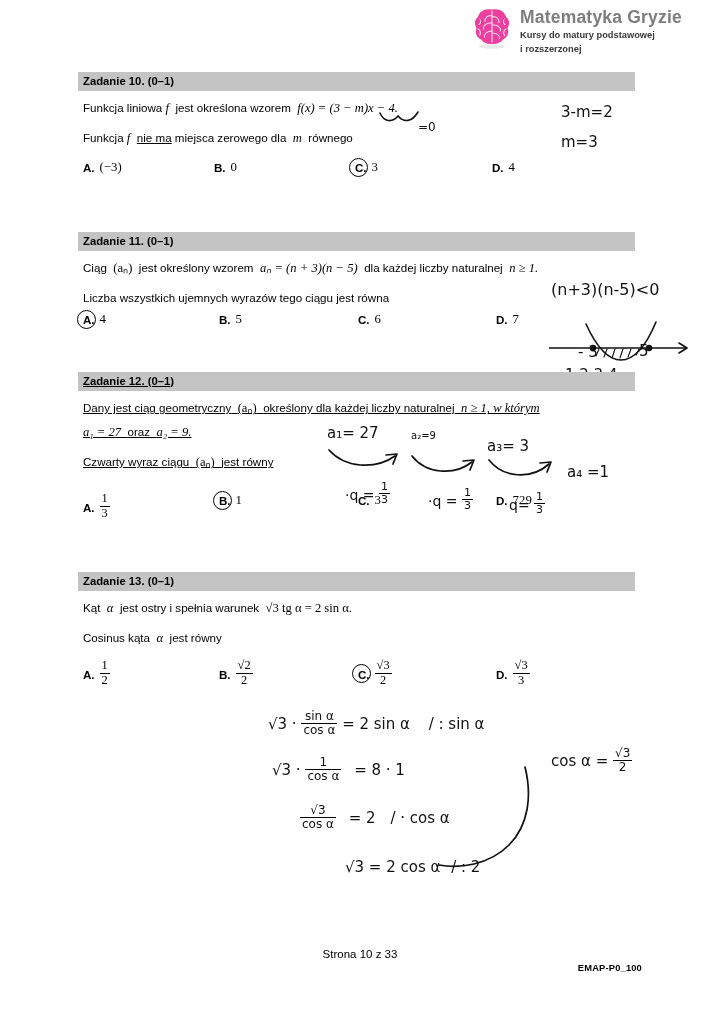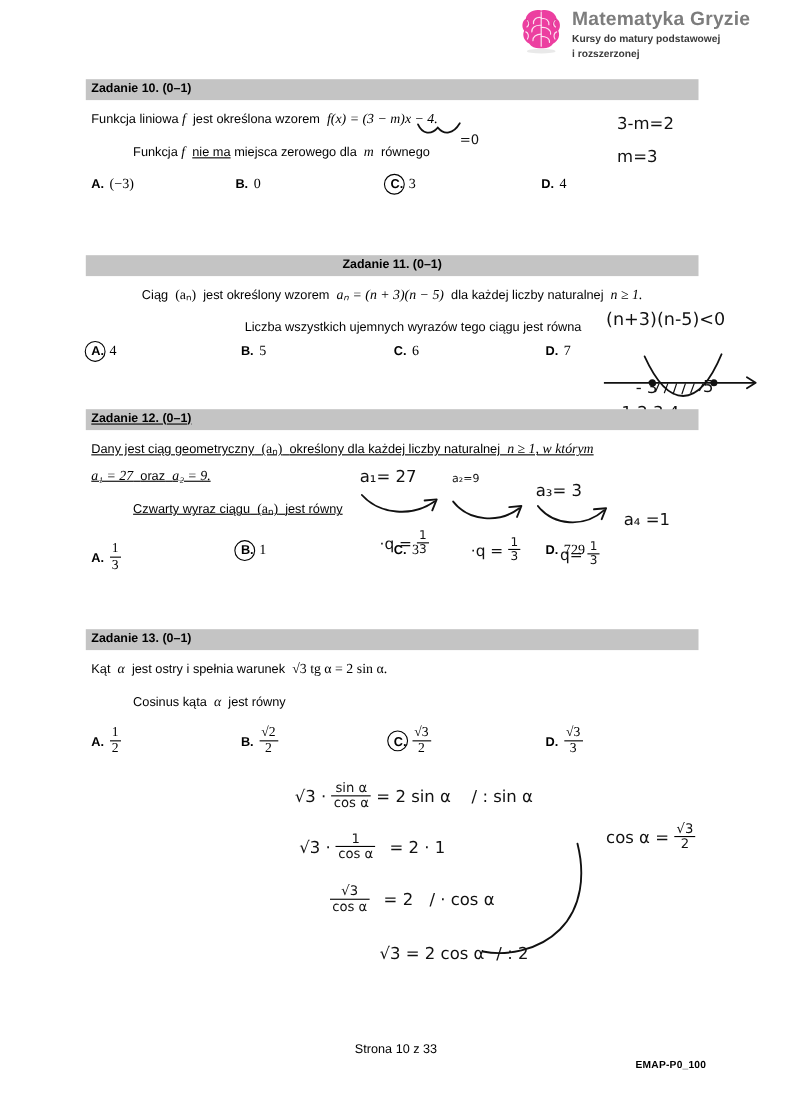--- a/index.html
+++ b/index.html
@@ -56,21 +56,21 @@
     padding: 3px 5px 4px 5px;
     line-height: 1.1;
   }
   .task-body { padding: 0 5px; }
   .tline {
     font-size: 11.6px;
     line-height: 1.35;
     margin-top: 9px;
     white-space: nowrap;
   }
-  .tline.gap { margin-top: 13px; margin-left: 38px; }
+  .tline.gap { margin-top: 13px; }
 
   
   .mi { font-family: "Liberation Serif", serif; font-style: italic; font-size: 12.6px; }
   .mn { font-family: "Liberation Serif", serif; font-size: 12.6px; font-style: normal; }
   .u { text-decoration: underline; }
 
   
   .answers {
     position: absolute;
     left: 78px;
@@ -223,21 +223,21 @@
     </div>
   </div>
 
   <svg class="hwsvg" style="left:378px; top:110px;" width="50" height="18">
     <path d="M2 3 C6 12, 14 13, 20 6 C26 13, 34 12, 40 2" fill="none" stroke="#111" stroke-width="1.6" stroke-linecap="round"></path>
   </svg>
   <div class="hw hw-t" style="left:418px; top:120px; font-size:12px;">=0</div>
   <div class="hw hw-t" style="left:561px; top:103px; font-size:15px;">3-m=2</div>
   <div class="hw hw-t" style="left:561px; top:133px; font-size:15px;">m=3</div>
 
-  <div class="task" style="top:232px;text-align:center;">
+  <div class="task" style="top:232px;">
     <div class="task-header">Zadanie 11. (0–1)</div>
     <div class="task-body">
       <div class="tline">
         <span>Ciąg</span>&nbsp;
         <span class="mn">(aₙ)</span>&nbsp;
         <span>jest określony wzorem</span>&nbsp;
         <span class="mi">aₙ = (n + 3)(n − 5)</span>&nbsp;
         <span>dla każdej liczby naturalnej</span>&nbsp;
         <span class="mi">n ≥ 1.</span>
       </div>
@@ -428,21 +428,21 @@
     <span>= 2 sin α</span>
     <span style="margin-left:14px;">/ : sin α</span>
   </div>
 
   <div class="hw" style="left:272px; top:757px; font-size:15px;">
     <span>√3 ·</span>
     <span class="frac" style="font-family:'DejaVu Sans',sans-serif;font-size:12px;">
       <span class="num">1</span>
       <span class="den">cos α</span>
     </span>
-    <span style="margin-left:8px;">= 2 · 1</span>
+    <span style="margin-left:8px;">= 8 · 1</span>
   </div>
 
   <div class="hw" style="left:300px; top:805px; font-size:15px;">
     <span class="frac" style="font-family:'DejaVu Sans',sans-serif;font-size:12px;">
       <span class="num">√3</span>
       <span class="den">cos α</span>
     </span>
     <span style="margin-left:8px;">= 2</span>
     <span style="margin-left:10px;text-align:right;">/ · cos α</span>
   </div>

